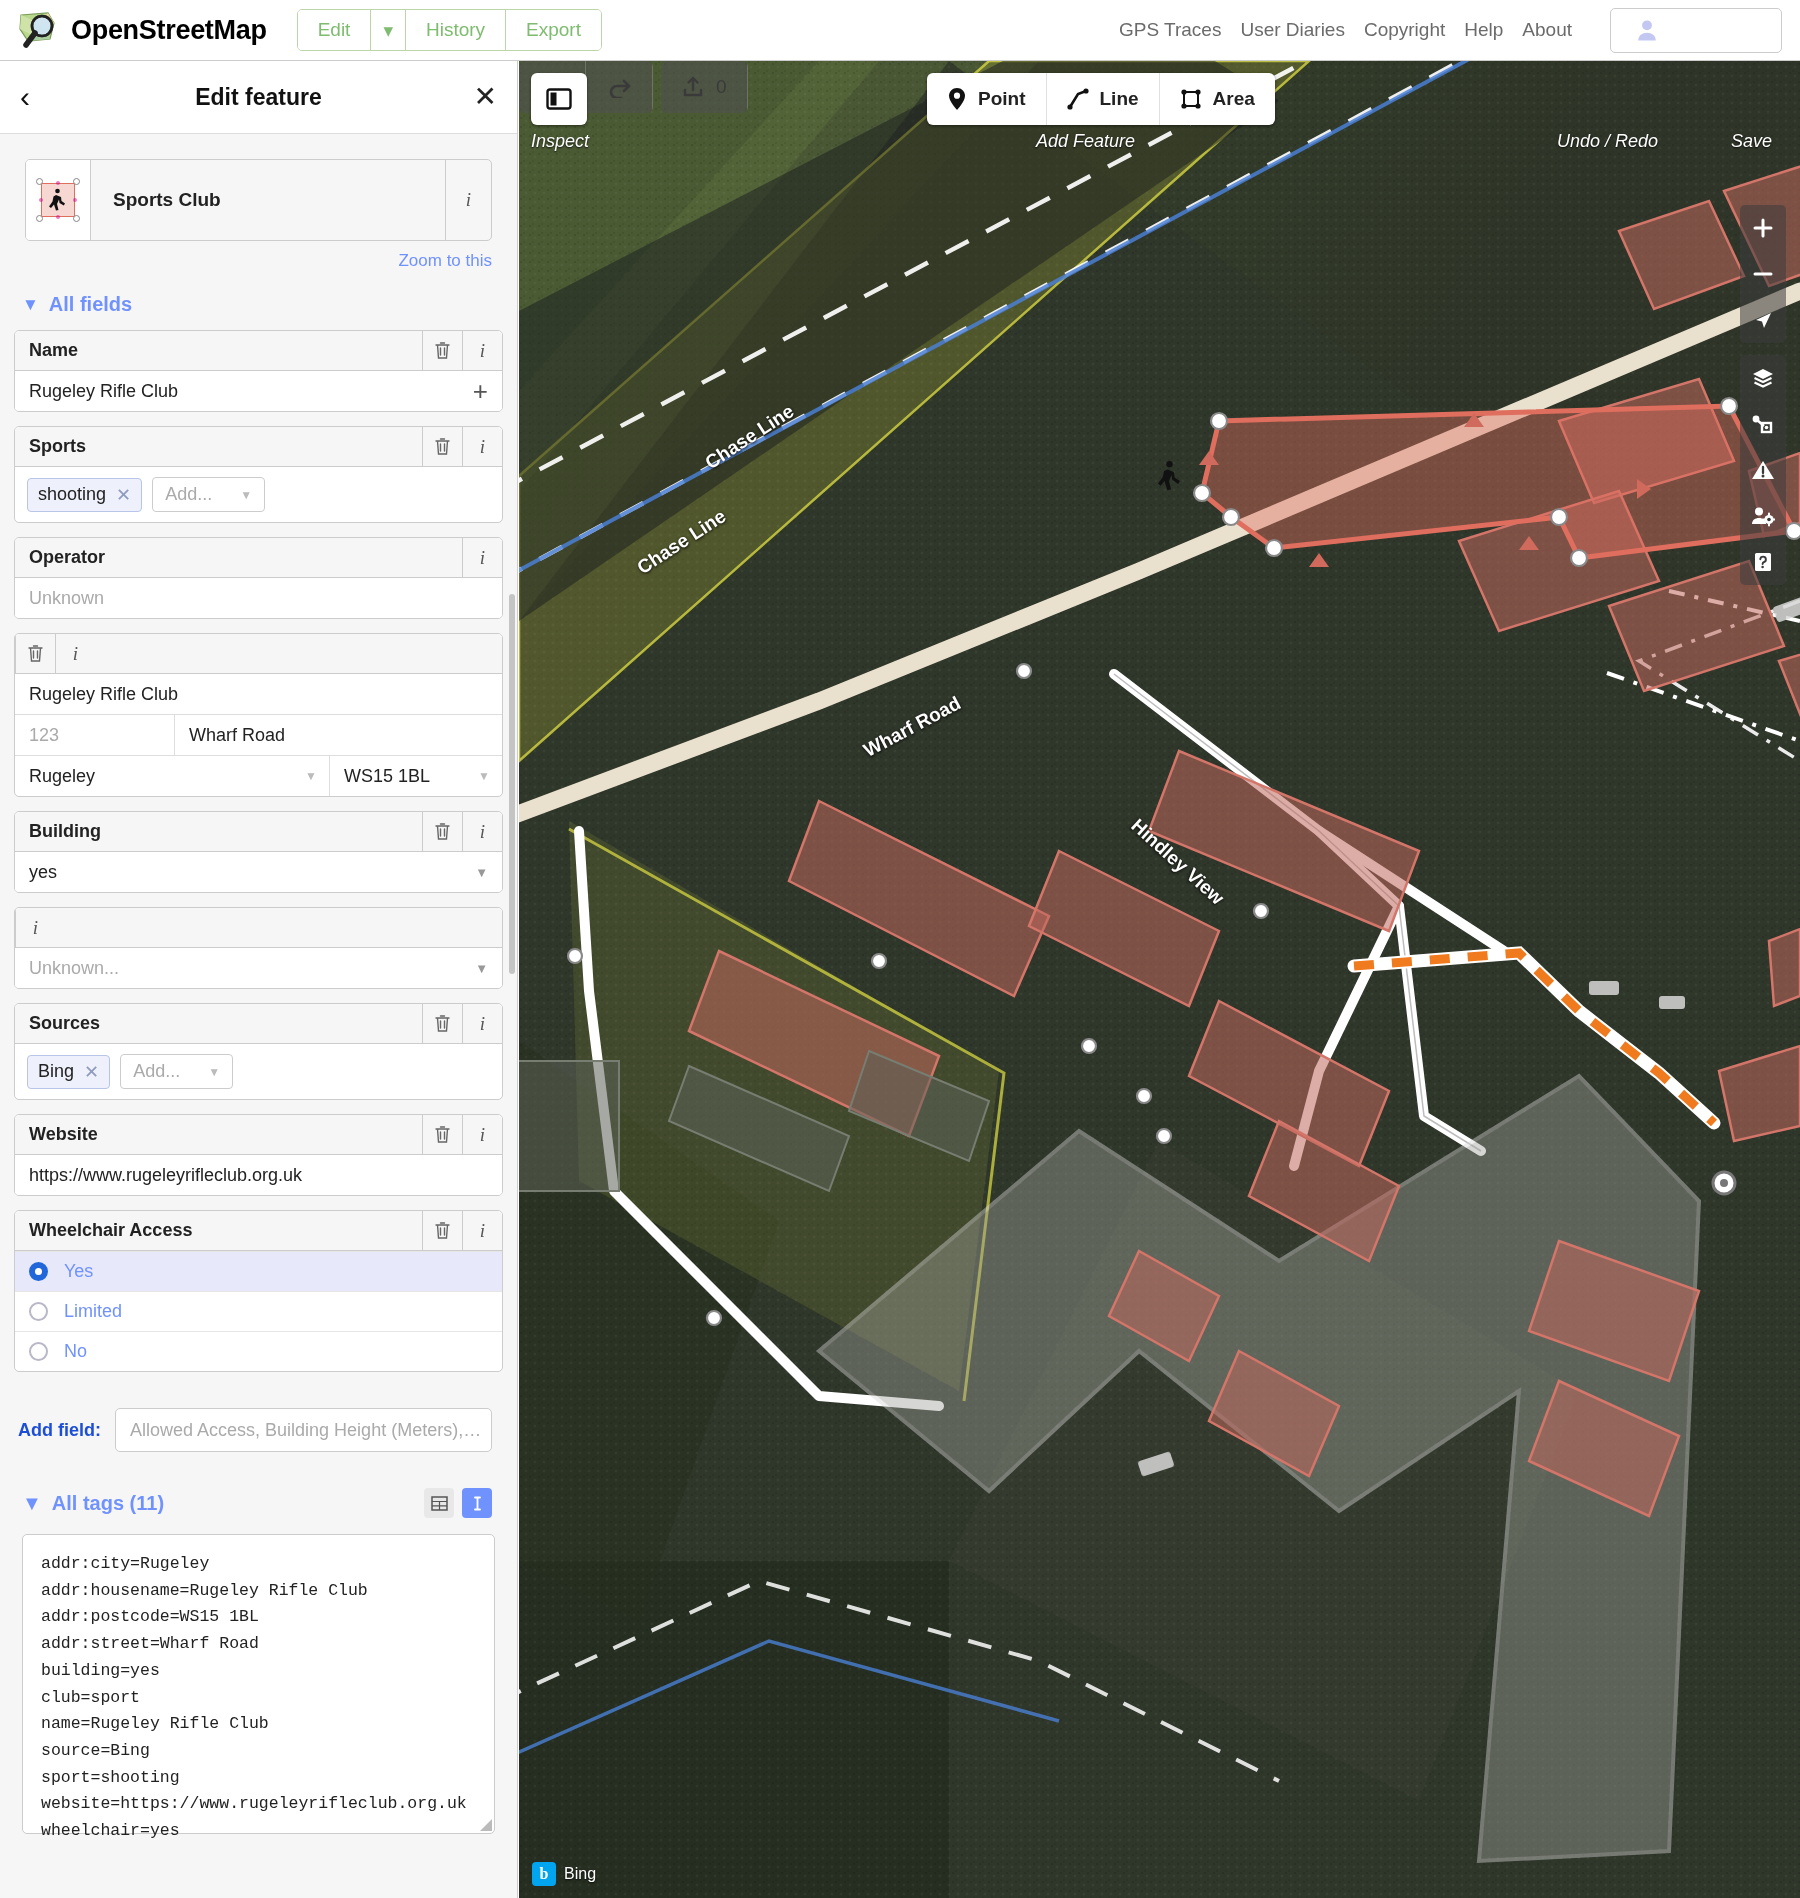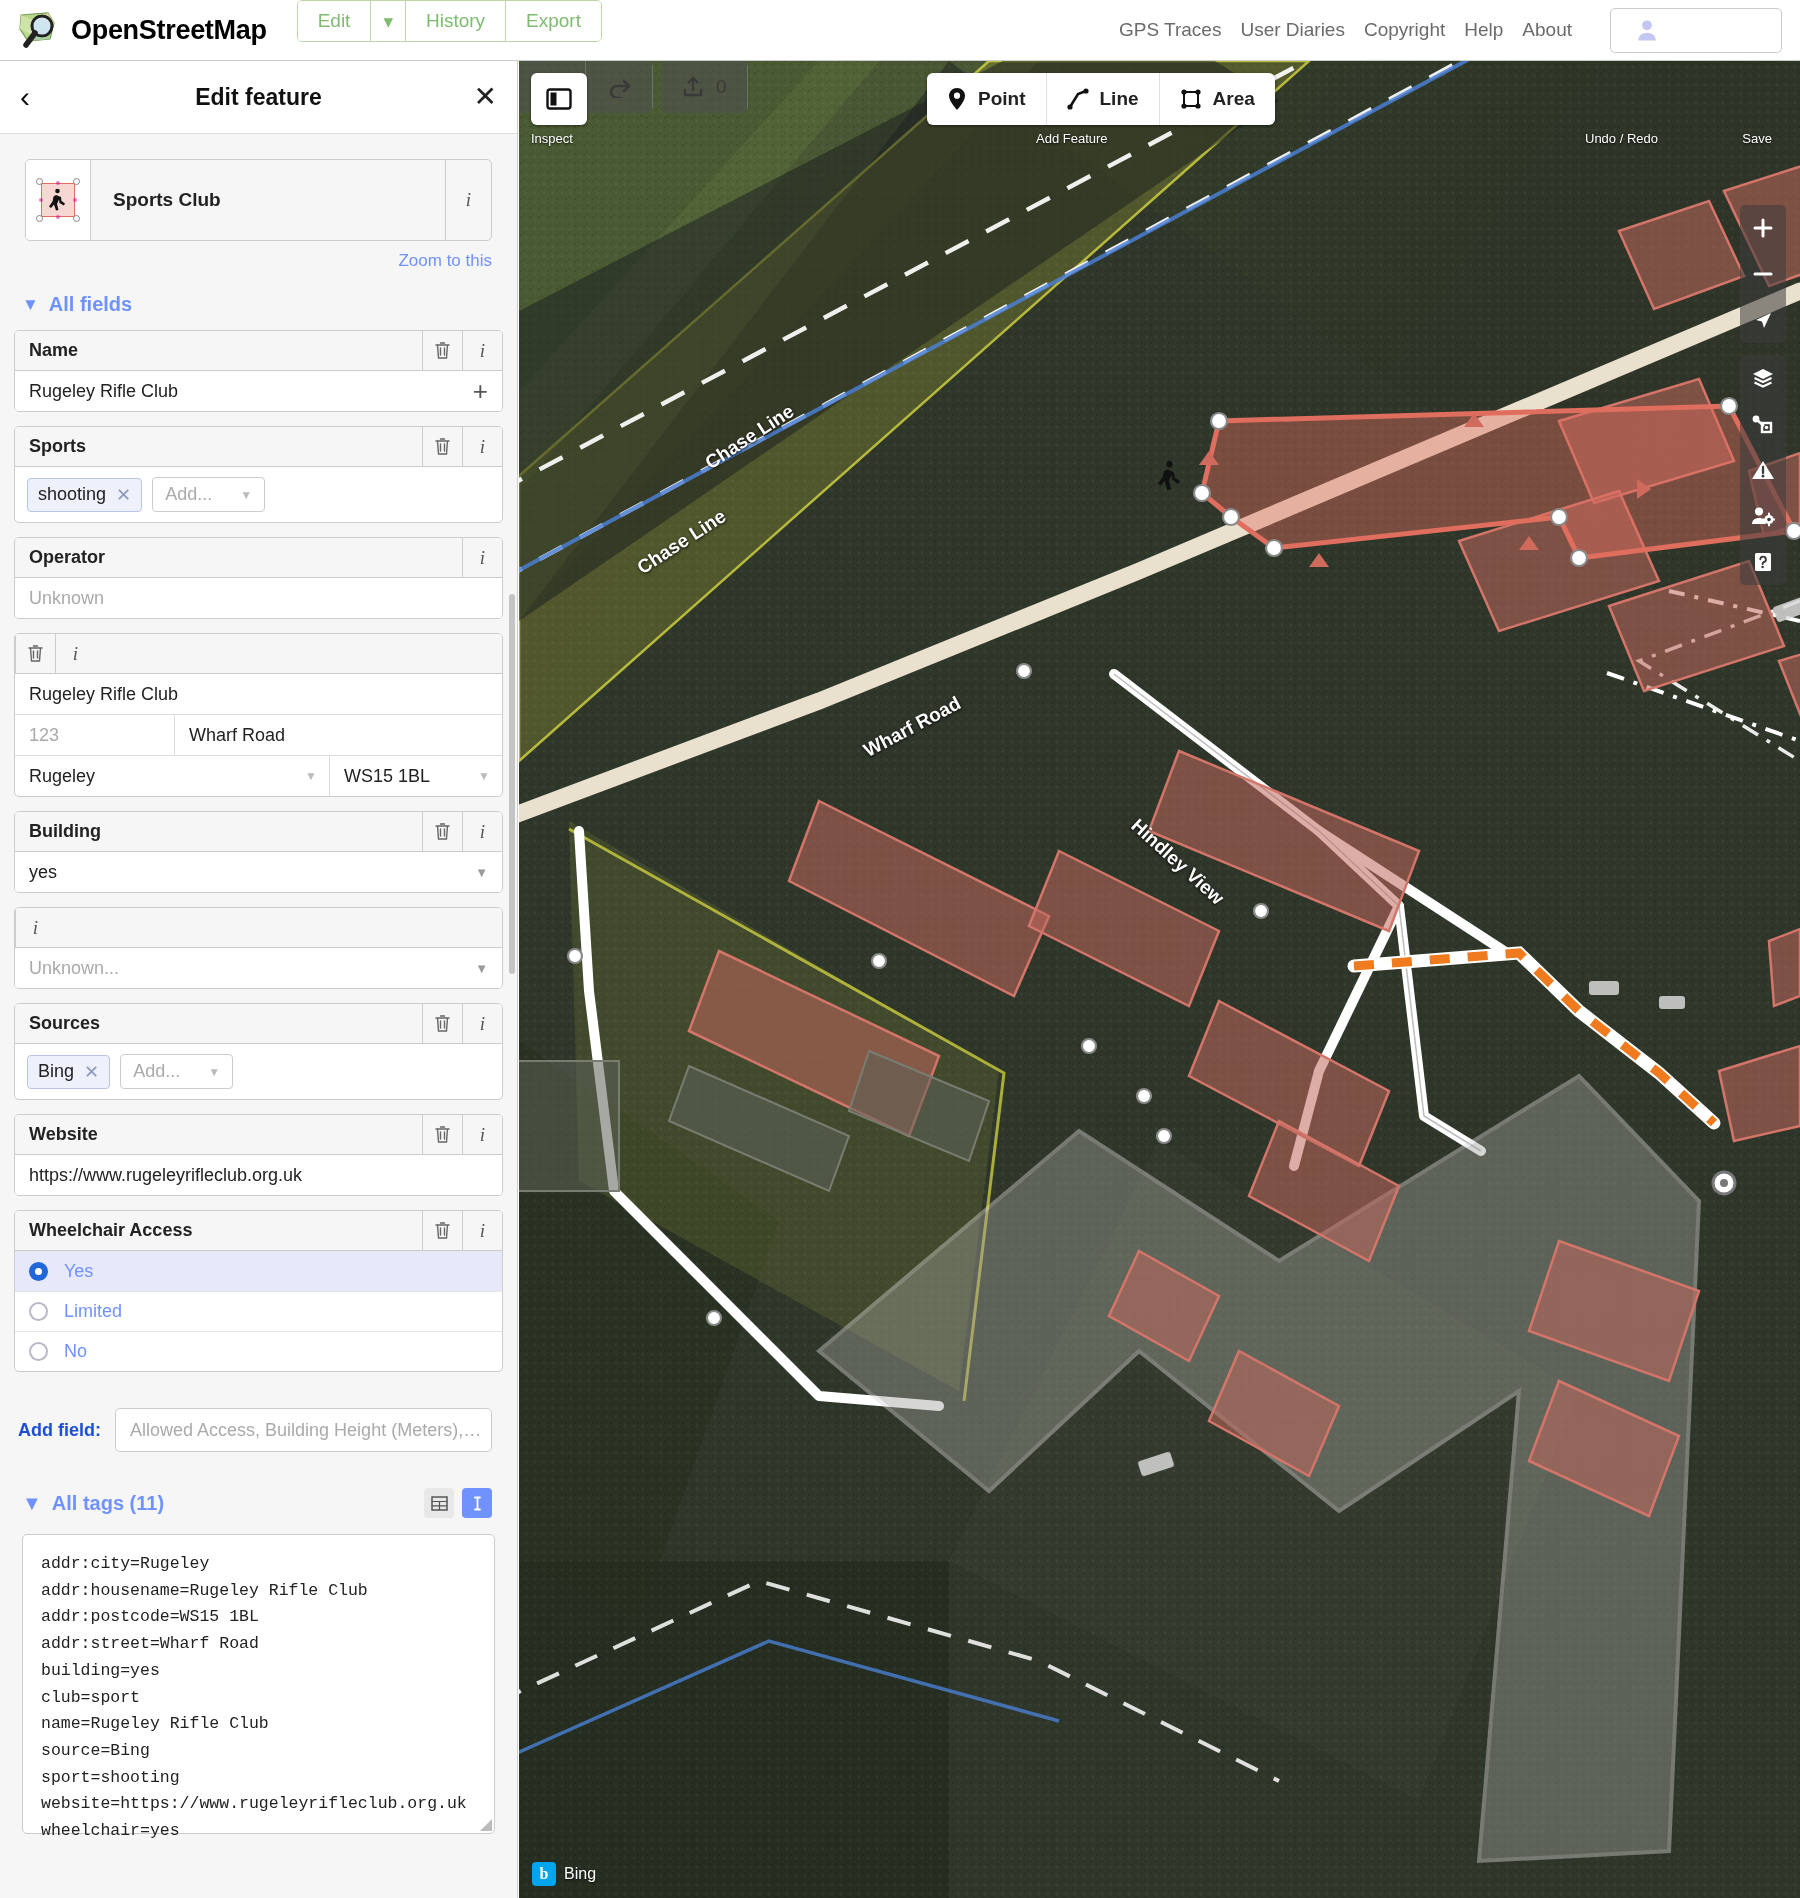--- a/index.html
+++ b/index.html
@@ -7,21 +7,21 @@
     width: 1800px; height: 1898px;
     font-family: "Liberation Sans", sans-serif;
     background: #fff; overflow: hidden;
   }
   #app { position: relative; width: 1800px; height: 1898px; }
 
   
   #topbar {
     position: absolute; left: 0; top: 0; width: 1800px; height: 61px;
     background: #fff; border-bottom: 1px solid #ccc;
-    display: flex; padding: 0 18px;
+    display: flex; align-items: center; padding: 0 18px;
   }
   #brand { display: flex; align-items: center; gap: 11px; }
   #brand-logo { width: 42px; height: 42px; position: relative; }
   #brand-title { font-size: 27px; font-weight: bold; color: #000; letter-spacing: -0.3px; }
 
   #nav-btn-group {
     display: flex; margin-left: 30px;
     border: 1px solid #bdd6a9; border-radius: 5px; overflow: hidden; height: 42px;
   }
   .nav-btn {
@@ -208,22 +208,23 @@
     position: absolute; display: flex; background: #fff; border-radius: 6px;
     box-shadow: 0 1px 3px rgba(0,0,0,.45); overflow: hidden;
   }
   .tb-btn {
     display: flex; align-items: center; justify-content: center; gap: 11px;
     height: 52px; padding: 0 20px; font-size: 19px; font-weight: bold; color: #222;
     border-right: 1px solid #e0e0e0; cursor: pointer;
   }
   .tb-btn:last-child { border-right: none; }
   .tb-caption {
-    position: absolute; font-size: 13px; color: #fff; text-shadow: 0 1px 2px rgba(0,0,0,.9);
+    position: absolute; font-size: 18px; color: #fff; text-shadow: 0 1px 2px rgba(0,0,0,.9);
     white-space: nowrap;
+    font-style: italic;
   }
   #tb-inspect { left: 12px; top: 12px; }
   #tb-inspect .tb-btn { width: 56px; padding: 0; }
   #cap-inspect { left: 12px; top: 70px; }
   #tb-add { left: 408px; top: 12px; }
   #cap-add { left: 517px; top: 70px; }
   #tb-save { right: 12px; top: 12px; display: flex; gap: 8px; background: transparent; box-shadow: none; }
   .tb-dim {
     display: flex; background: rgba(80,80,80,0.55); border-radius: 6px; overflow: hidden;
   }

